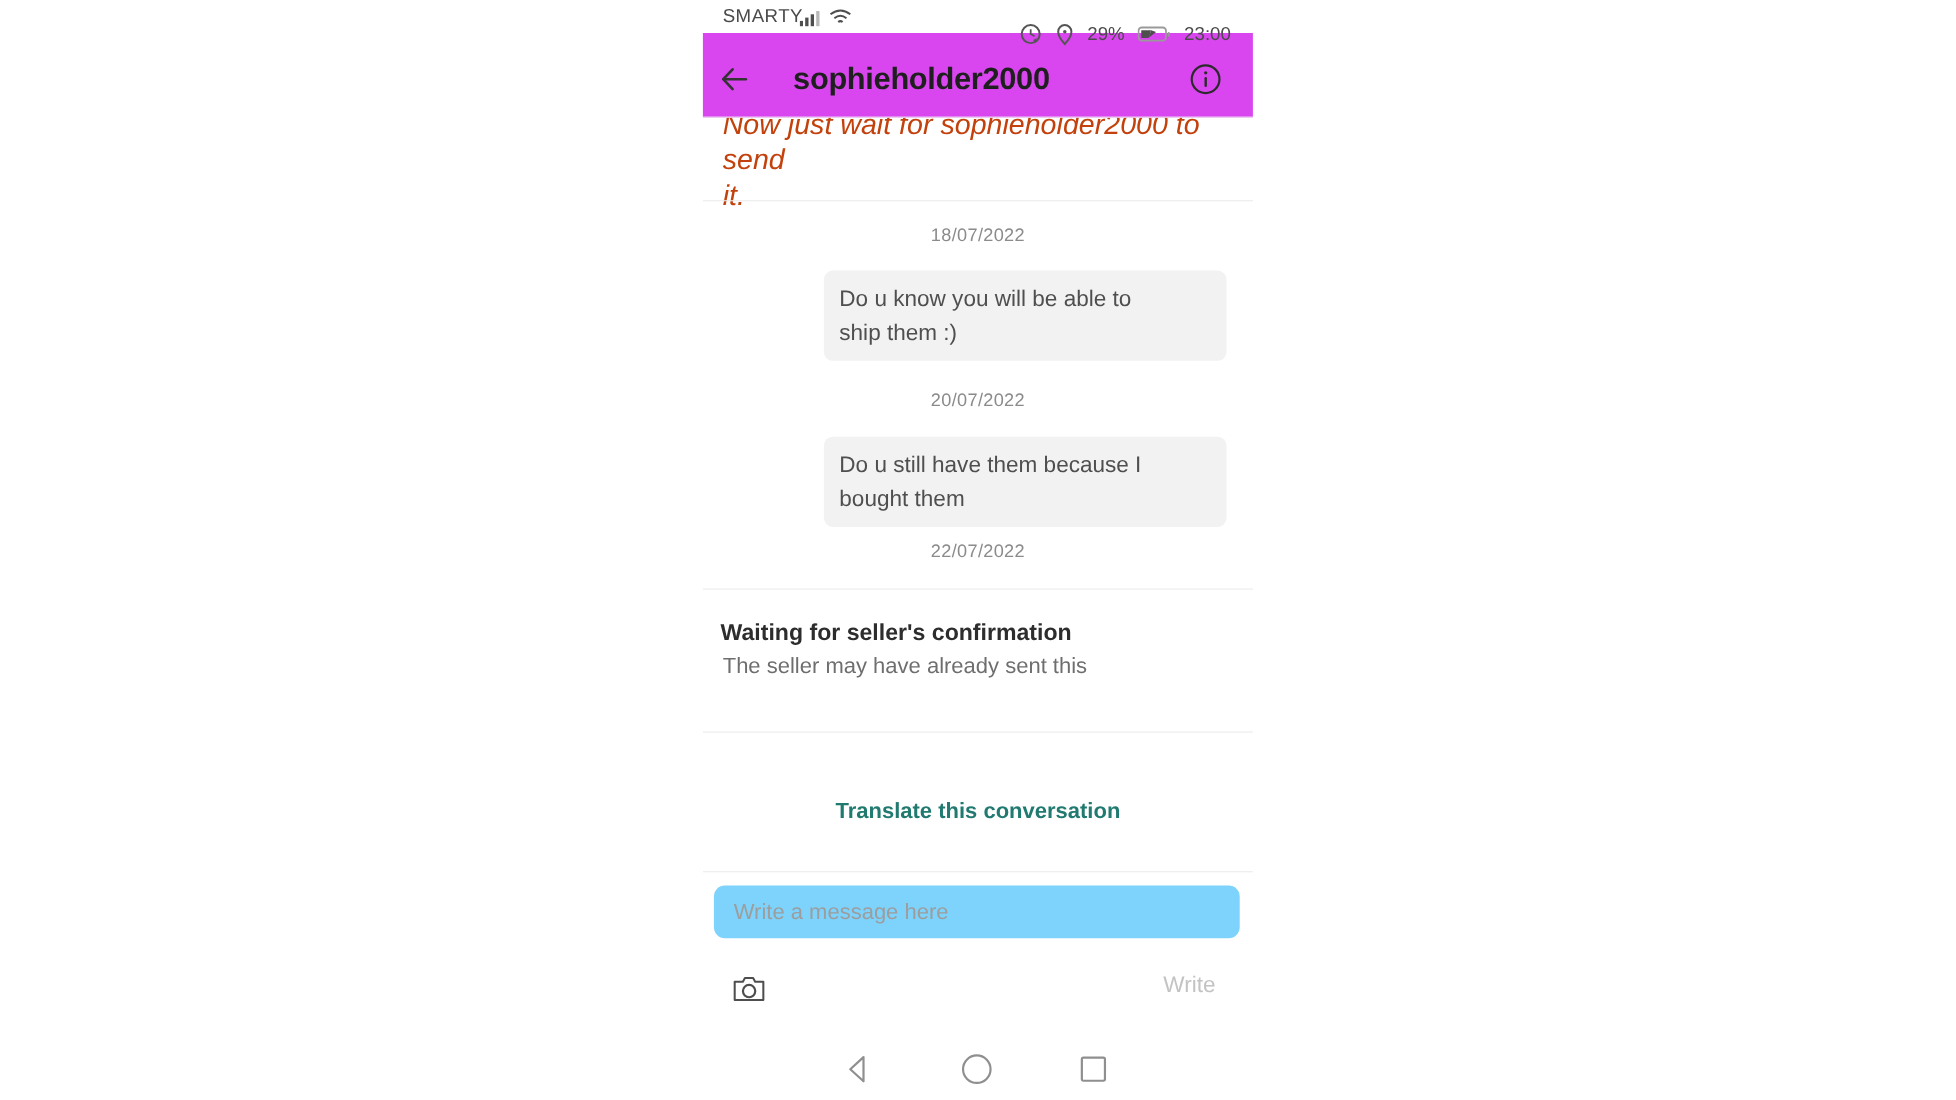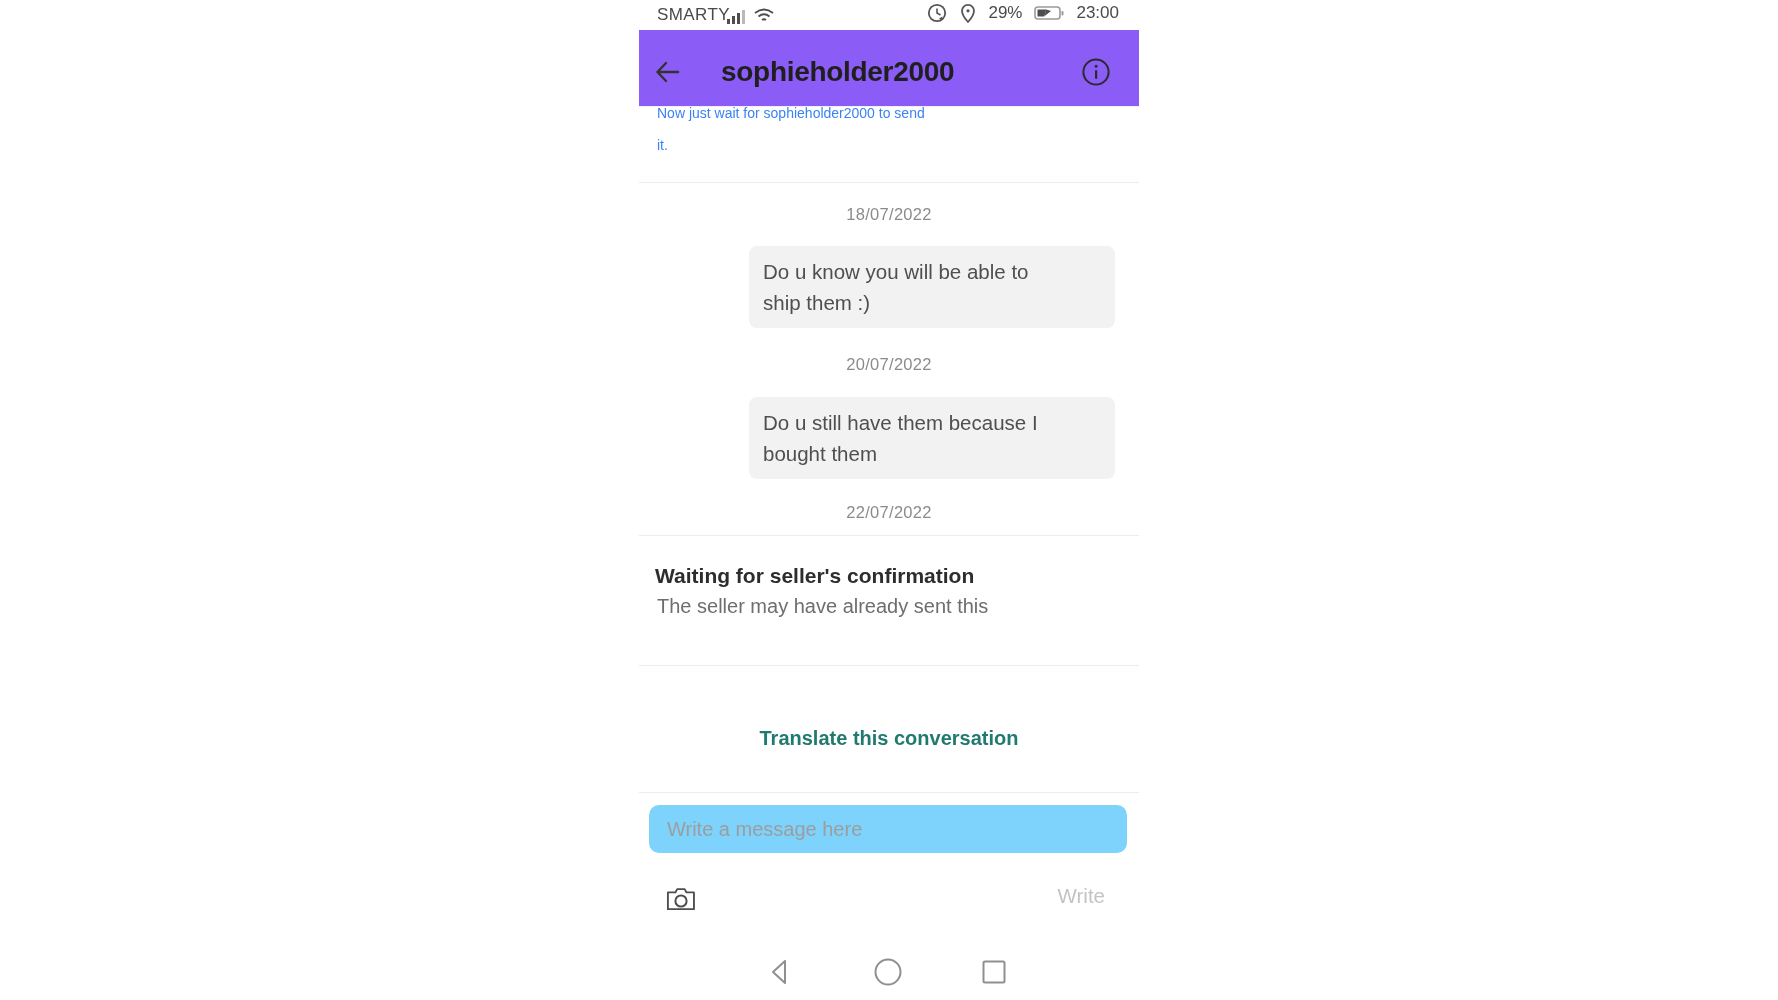--- a/index.html
+++ b/index.html
@@ -4,35 +4,35 @@
 <style>
   * { margin:0; padding:0; box-sizing:border-box; }
   html,body { background:#ffffff; width:1778px; height:1000px; overflow:hidden;
               font-family:"Liberation Sans","DejaVu Sans",sans-serif; }
   .screen { position:absolute; left:639px; top:0; width:500px; height:1000px; background:#fff; }
 
   
   .statusbar { position:absolute; left:0; top:0; width:100%; height:30px; z-index:6; }
   .carrier { position:absolute; left:18px; top:5px; font-size:17px; color:#4a4a4a; letter-spacing:.4px; }
   .sb-left-icons { position:absolute; left:88px; top:7px; display:flex; gap:5px; align-items:flex-end; }
-  .sb-right { position:absolute; right:20px; top:2px; display:flex; align-items:center; gap:12px; }
+  .sb-right { position:absolute; right:20px; top:20px; display:flex; align-items:center; gap:12px; }
   .sb-right .txt { font-size:17px; color:#4a4a4a; }
 
   
-  .header { position:absolute; left:0; top:30px; width:100%; height:77px; background:#8b5cf6;
+  .header { position:absolute; left:0; top:30px; width:100%; height:77px; background:#d946ef;
             border-bottom:1px solid #f0f0f0; z-index:5; }
   .back-btn { position:absolute; left:12px; top:26px; width:34px; height:32px; cursor:pointer; }
   .hdr-title { position:absolute; left:82px; top:26px; font-size:28px; font-weight:700;
                color:#1f1f1f; letter-spacing:-.3px; white-space:nowrap; }
   .info-btn { position:absolute; right:28px; top:27px; width:30px; height:30px; cursor:pointer; }
 
   
   .chat { position:absolute; left:0; top:0; width:100%; height:1000px; overflow:hidden; }
-  .clipped-msg { position:absolute; left:18px; top:97px; width:460px; font-size:14px;
-                 line-height:32px; color:#3b82f6; }
+  .clipped-msg { position:absolute; left:18px; top:97px; width:460px; font-size:26px;
+                 line-height:32px; color:#c2410c;font-style:italic; }
   .divider { position:absolute; left:0; width:100%; height:1px; background:#ececec; }
   .date-label { position:absolute; left:0; width:100%; text-align:center; font-size:16.5px;
                 color:#8b8b8b; letter-spacing:.3px; }
   .bubble { position:absolute; right:24px; width:366px; background:#f2f2f2; border-radius:8px;
             padding:10px 14px; font-size:20.5px; line-height:31px; color:#4f4f4f; }
   .status-title { position:absolute; left:16px; top:561px; font-size:21px; font-weight:700;
                   color:#2d2d2d; line-height:30px; }
   .status-sub { position:absolute; left:18px; top:592px; font-size:20px; color:#6e6e6e; line-height:28px; }
   .translate { position:absolute; left:0; top:727px; width:100%; text-align:center; font-size:20px;
                font-weight:600; color:#217a70; cursor:pointer; }
@@ -72,21 +72,21 @@
       <div>ship them :)</div>
     </div>
 
     <div class="date-label" style="top:355px">20/07/2022</div>
 
     <div class="bubble" style="top:397px">
       <div>Do u still have them because I</div>
       <div>bought them</div>
     </div>
 
-    <div class="date-label" style="top:503px">22/07/2022</div>
+    <div class="date-label" style="top:492px">22/07/2022</div>
 
     <div class="divider" style="top:535px"></div>
 
     <div class="status-title">Waiting for seller's confirmation</div>
     <div class="status-sub">The seller may have already sent this</div>
 
     <div class="divider" style="top:665px"></div>
 
     <div class="translate">Translate this conversation</div>
 

